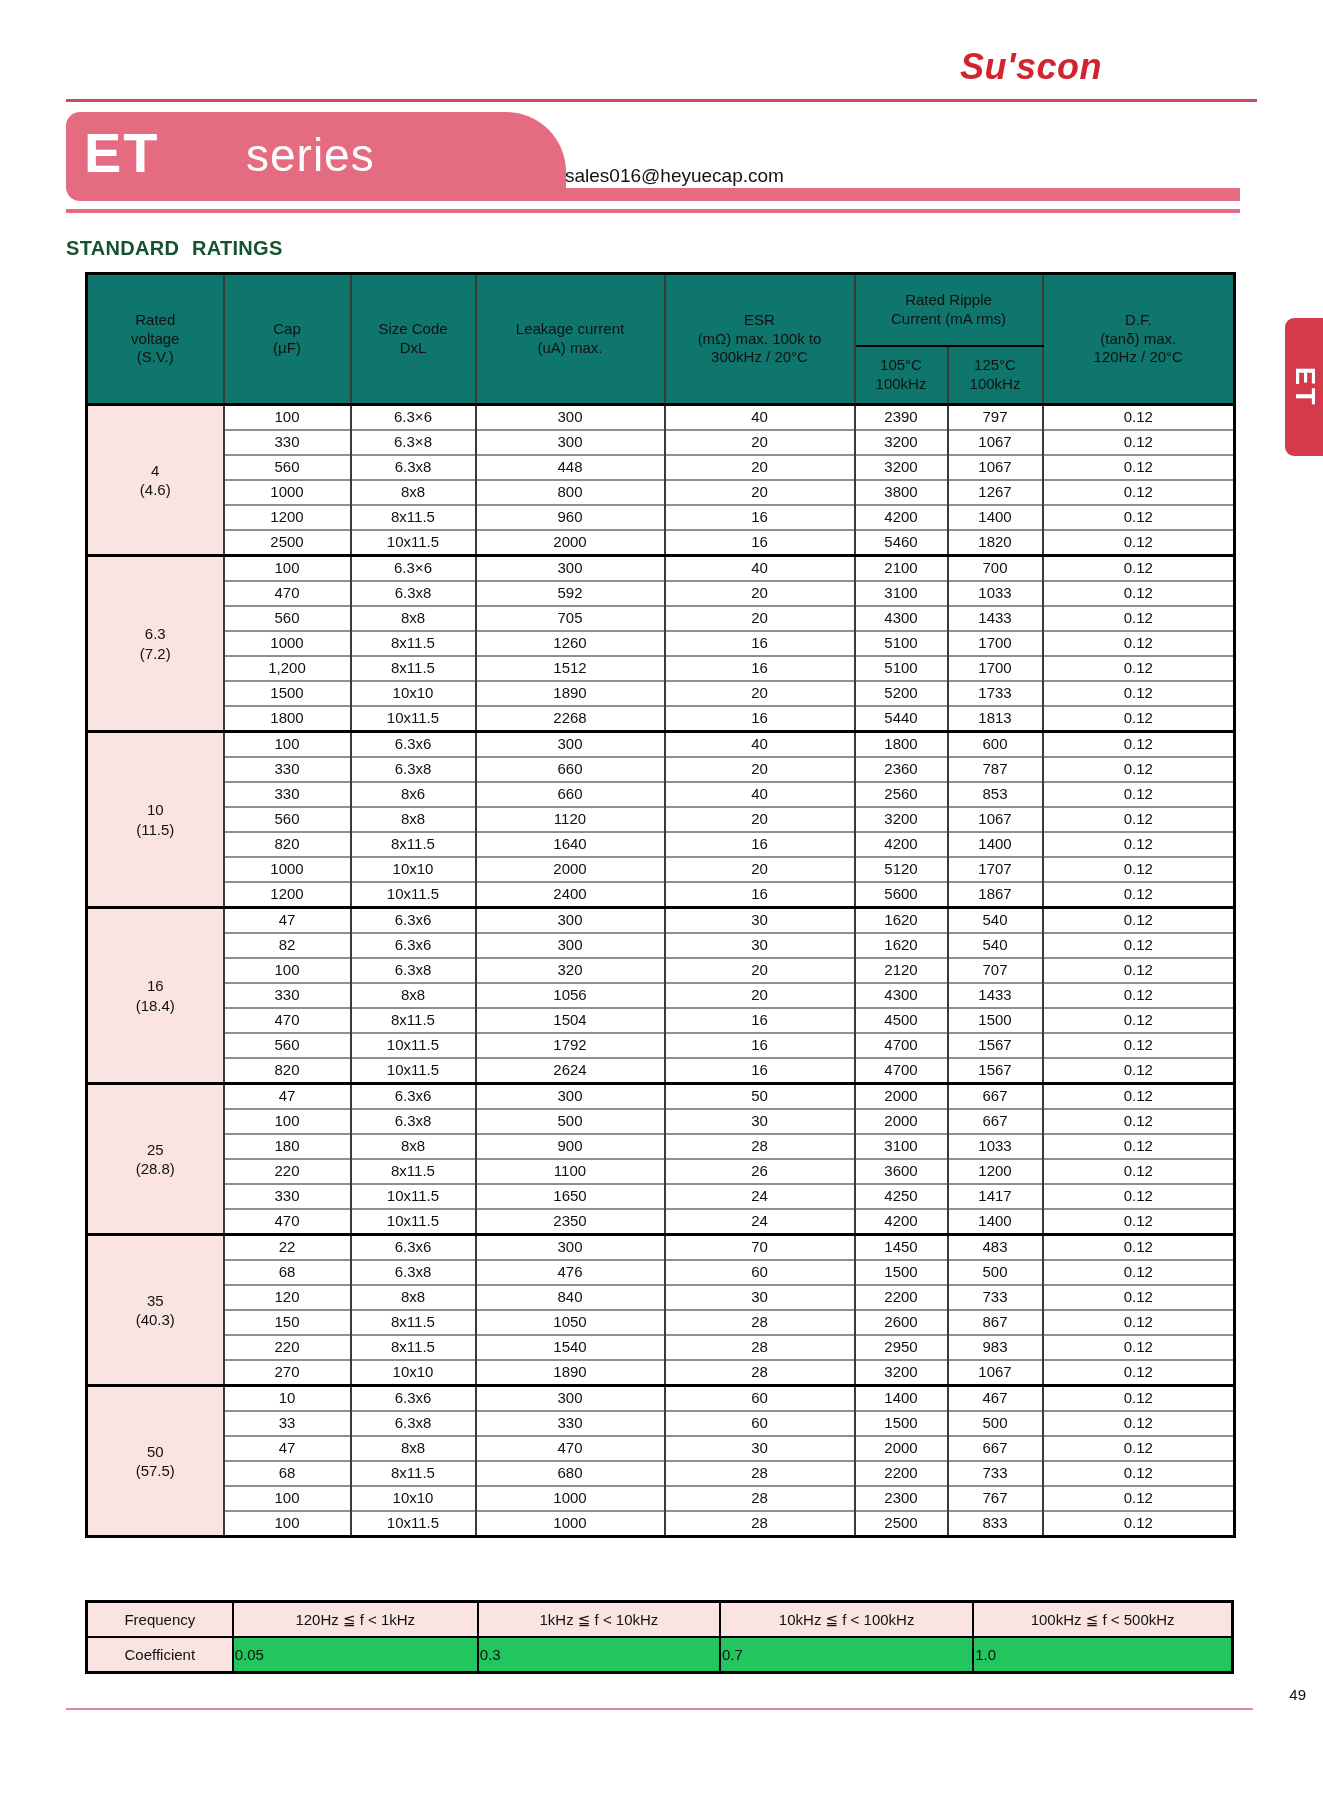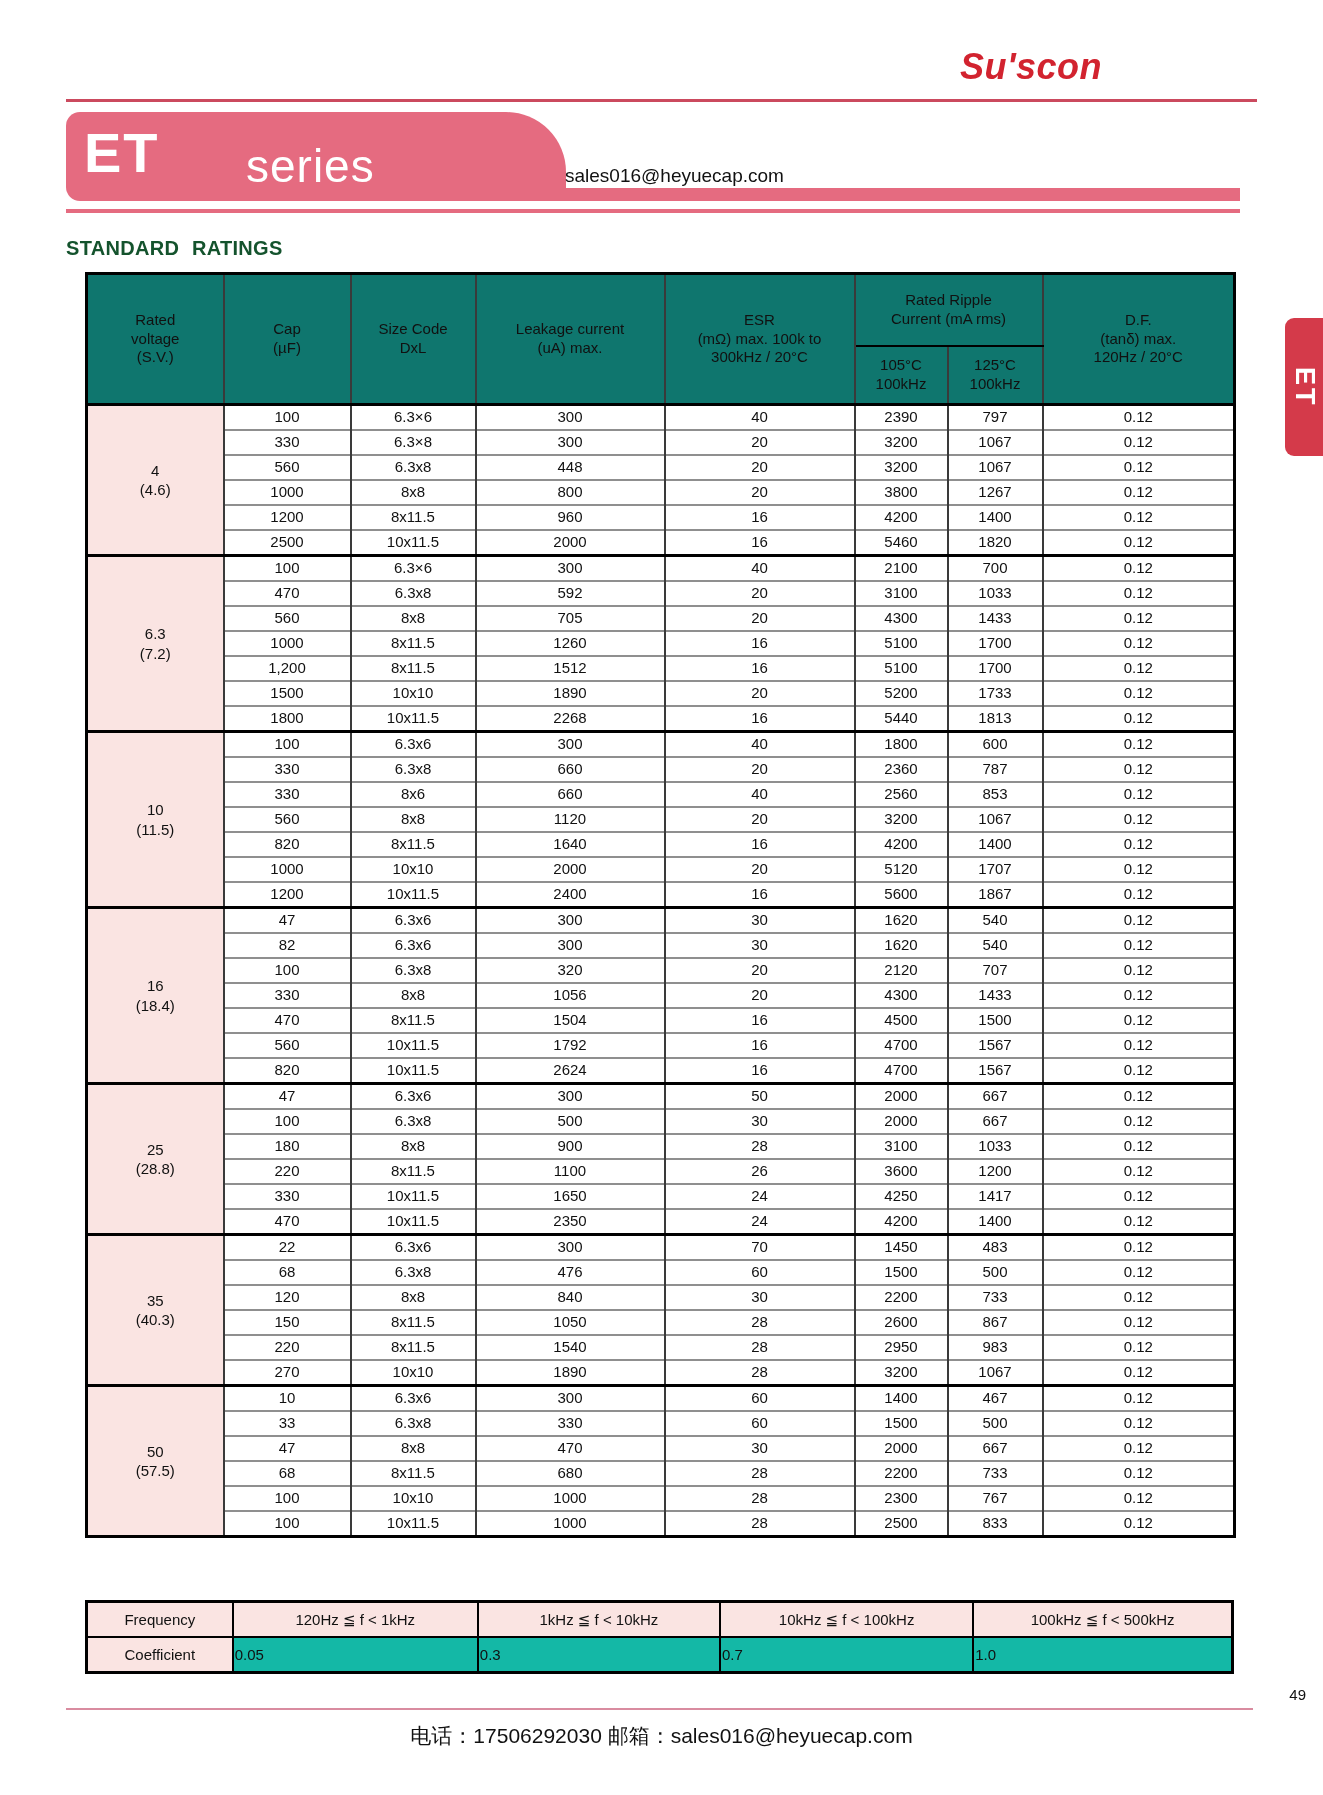--- a/index.html
+++ b/index.html
@@ -9,21 +9,21 @@
   
   .doc-title{position:absolute;left:66px;top:60px;font-size:23px;font-weight:bold;
              letter-spacing:.2px;color:#1a1a1a;}
   .brand{position:absolute;left:902px;top:46px;width:200px;text-align:right;
          font-size:36px;font-weight:bold;font-style:italic;color:#d2232f;letter-spacing:.5px;}
   .title-underline{position:absolute;left:66px;top:99px;width:1191px;height:3px;background:#cb4a5e;}
 
   .banner{position:absolute;left:66px;top:112px;width:500px;height:89px;background:#e56b80;
           border-radius:14px 60px 0 14px;}
   .banner-et{position:absolute;left:18px;top:8px;font-size:56px;font-weight:bold;color:#fff;letter-spacing:2px;}
-  .banner-series{position:absolute;left:180px;top:16px;font-size:46px;font-weight:normal;color:#fff;letter-spacing:1px;margin-top:11px;}
+  .banner-series{position:absolute;left:180px;top:16px;font-size:46px;font-weight:normal;color:#fff;letter-spacing:1px;}
   .banner-strip{position:absolute;left:460px;top:188px;width:780px;height:13px;background:#e56b80;}
   .email{position:absolute;left:565px;top:128px;font-size:19px;color:#111;margin-top:37px;}
   .accent-line2{position:absolute;left:66px;top:209px;width:1174px;height:4px;background:#e56b80;}
 
   
   .side-tab{position:absolute;left:1285px;top:318px;width:38px;height:138px;background:#d43a4a;
             border-radius:9px 0 0 9px;display:flex;align-items:center;justify-content:center;}
   .side-tab span{writing-mode:vertical-rl;color:#fff;font-size:27px;font-weight:bold;letter-spacing:3px;}
 
   
@@ -44,21 +44,21 @@
   .ratings thead th.group-th{border-bottom:2px solid #000;height:44px;}
   .ratings tbody td{height:23px;background:#fff;border-top:2px solid #8f8f8f;}
   .ratings tbody tr.group-start td{border-top:3px solid #000;}
   .ratings tbody td.vcell{background:#fae4e2;line-height:1.3;}
 
   
   .freq{position:absolute;left:85px;top:1600px;width:1149px;border:3px solid #000;}
   .freq th,.freq td{border:2px solid #000;vertical-align:middle;
         font-size:15px;font-weight:normal;height:31px;}
   .freq th{background:#fae4e2;}
-  .freq td{background:#14b8a6;}
+  .freq td{background:#22c55e;}
 
   
   .footer-line{position:absolute;left:66px;top:1708px;width:1187px;height:2px;background:#d98ca0;}
   .footer-contact{position:absolute;left:66px;top:1722px;width:1191px;text-align:center;
                   font-size:21px;color:#111;}
   .page-number{position:absolute;left:1266px;top:1686px;width:40px;text-align:right;font-size:15px;}
 </style>
 </head>
 <body>
 
@@ -563,16 +563,15 @@
       <th>Coefficient</th>
       <td>0.05</td>
       <td>0.3</td>
       <td>0.7</td>
       <td>1.0</td>
     </tr>
   </tbody>
     </table>
 
   <div class="footer-line"></div>
-  <div class="footer-contact">电话：17506292030  邮箱：sales016@heyuecap.com</div>
   <div class="page-number">49</div>
 
 </div>
 
 </body></html>

